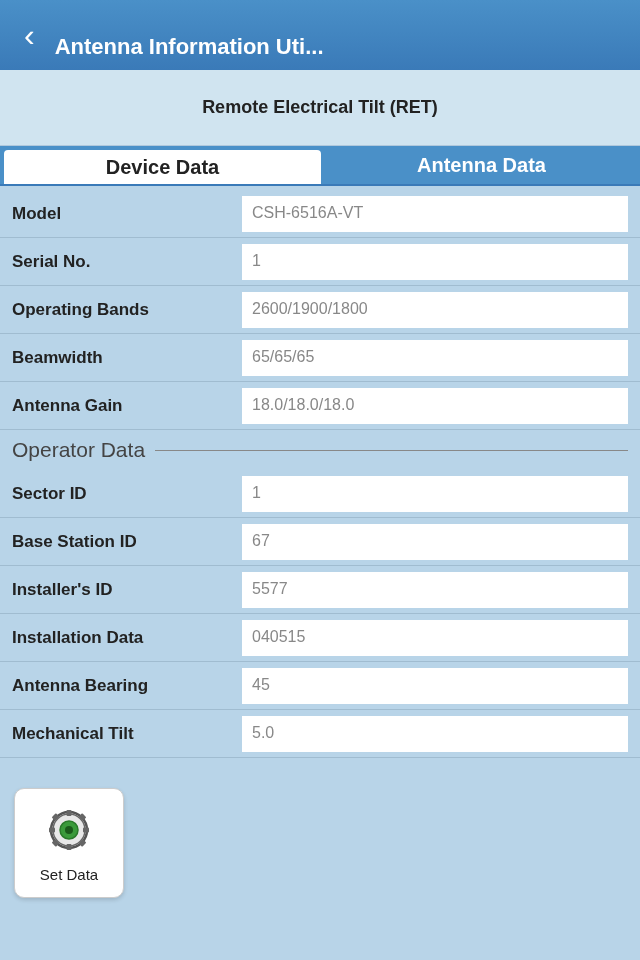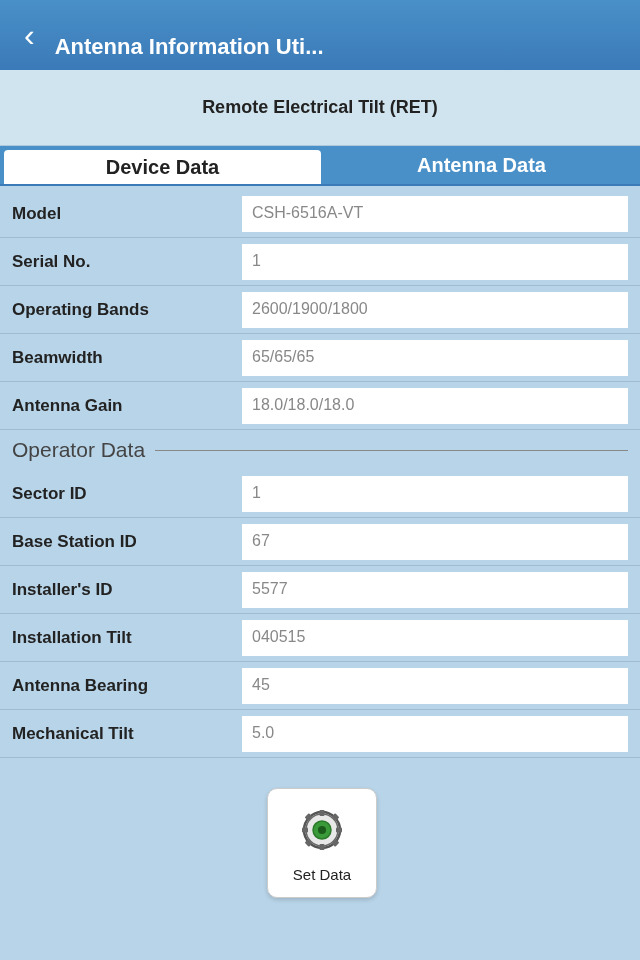--- a/index.html
+++ b/index.html
@@ -124,22 +124,22 @@
       content: '';
       flex: 1;
       height: 1px;
       background: #888;
       margin-left: 10px;
     }
 
     
     .button-area {
       display: flex;
-      justify-content: center;
-      padding: 30px 0 20px 4px;
+      justify-content: flex-start;
+      padding: 30px 0 20px 14px;
     }
     .set-data-btn {
       background: white;
       border: 1px solid #ccc;
       border-radius: 10px;
       width: 110px;
       height: 110px;
       display: flex;
       flex-direction: column;
       align-items: center;
@@ -214,21 +214,21 @@
   </div>
   <div class="data-row">
     <div class="row-label">Base Station ID</div>
     <div class="row-value">67</div>
   </div>
   <div class="data-row">
     <div class="row-label">Installer's ID</div>
     <div class="row-value">5577</div>
   </div>
   <div class="data-row">
-    <div class="row-label">Installation Tilt</div>
+    <div class="row-label">Installation Data</div>
     <div class="row-value">040515</div>
   </div>
   <div class="data-row">
     <div class="row-label">Antenna Bearing</div>
     <div class="row-value">45</div>
   </div>
   <div class="data-row">
     <div class="row-label">Mechanical Tilt</div>
     <div class="row-value">5.0</div>
   </div>

